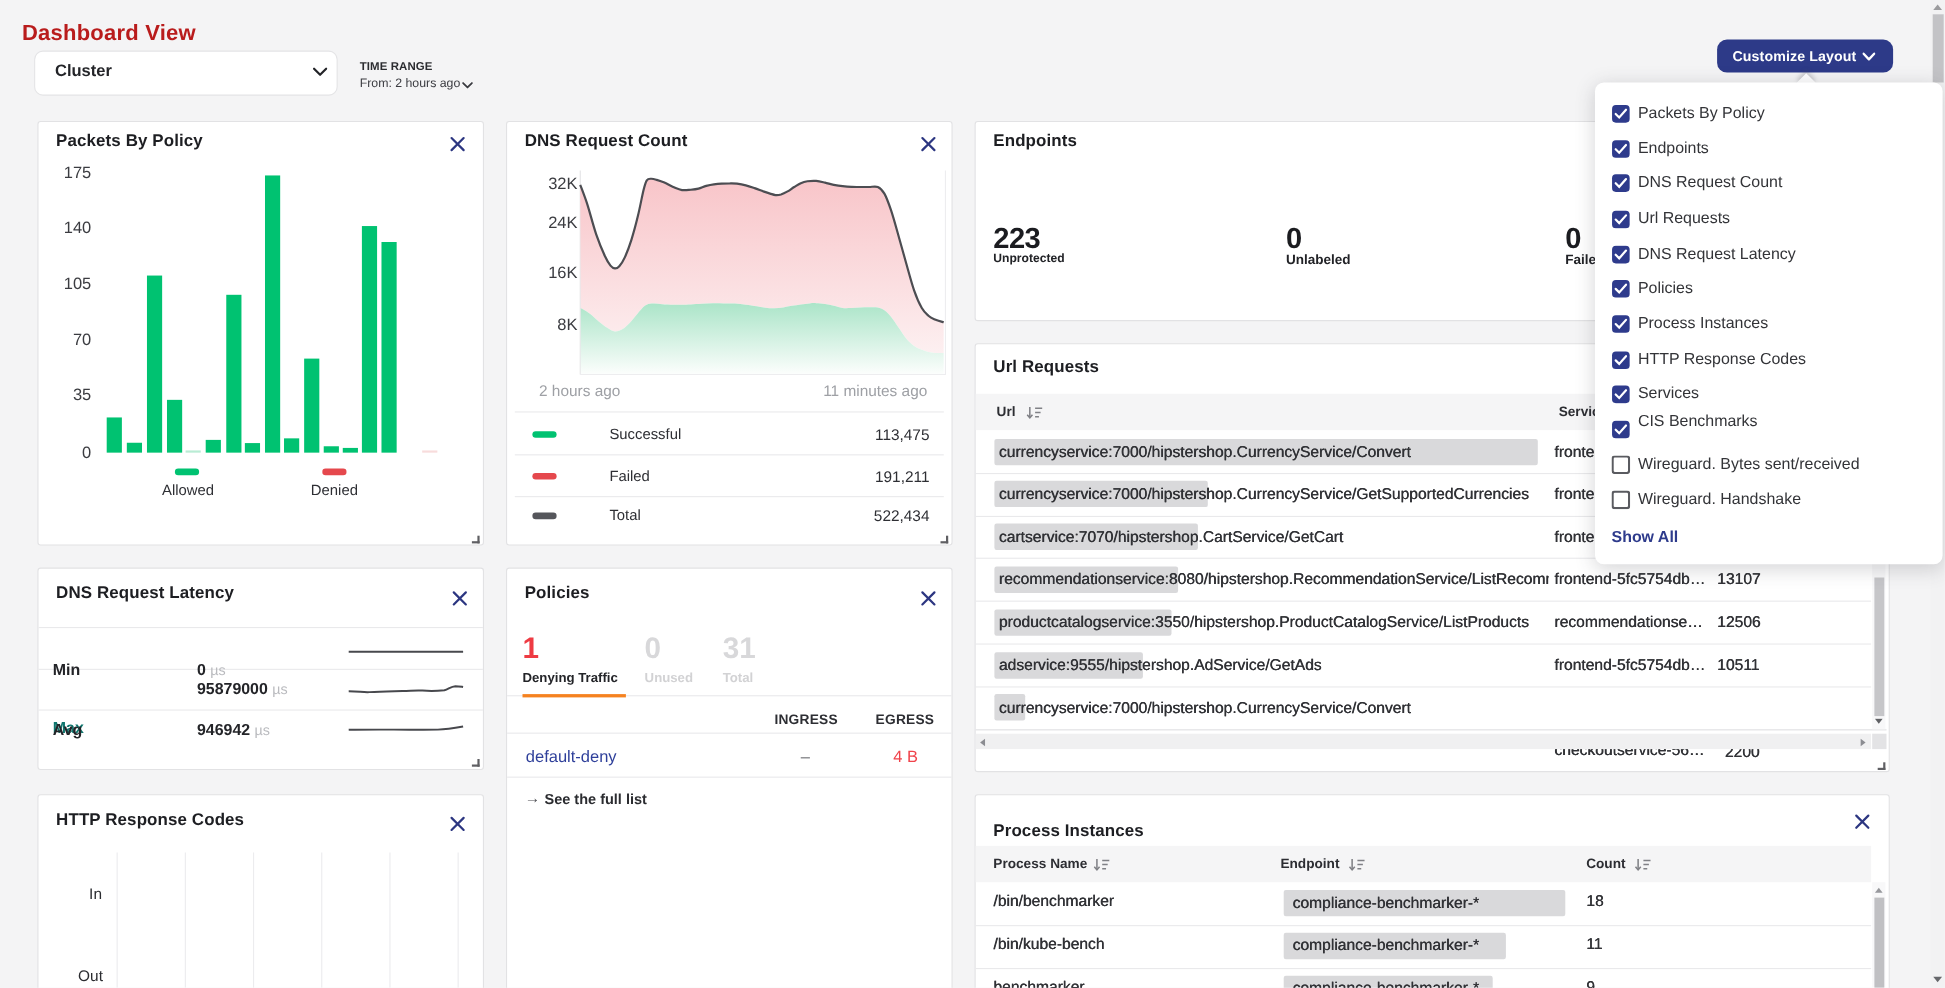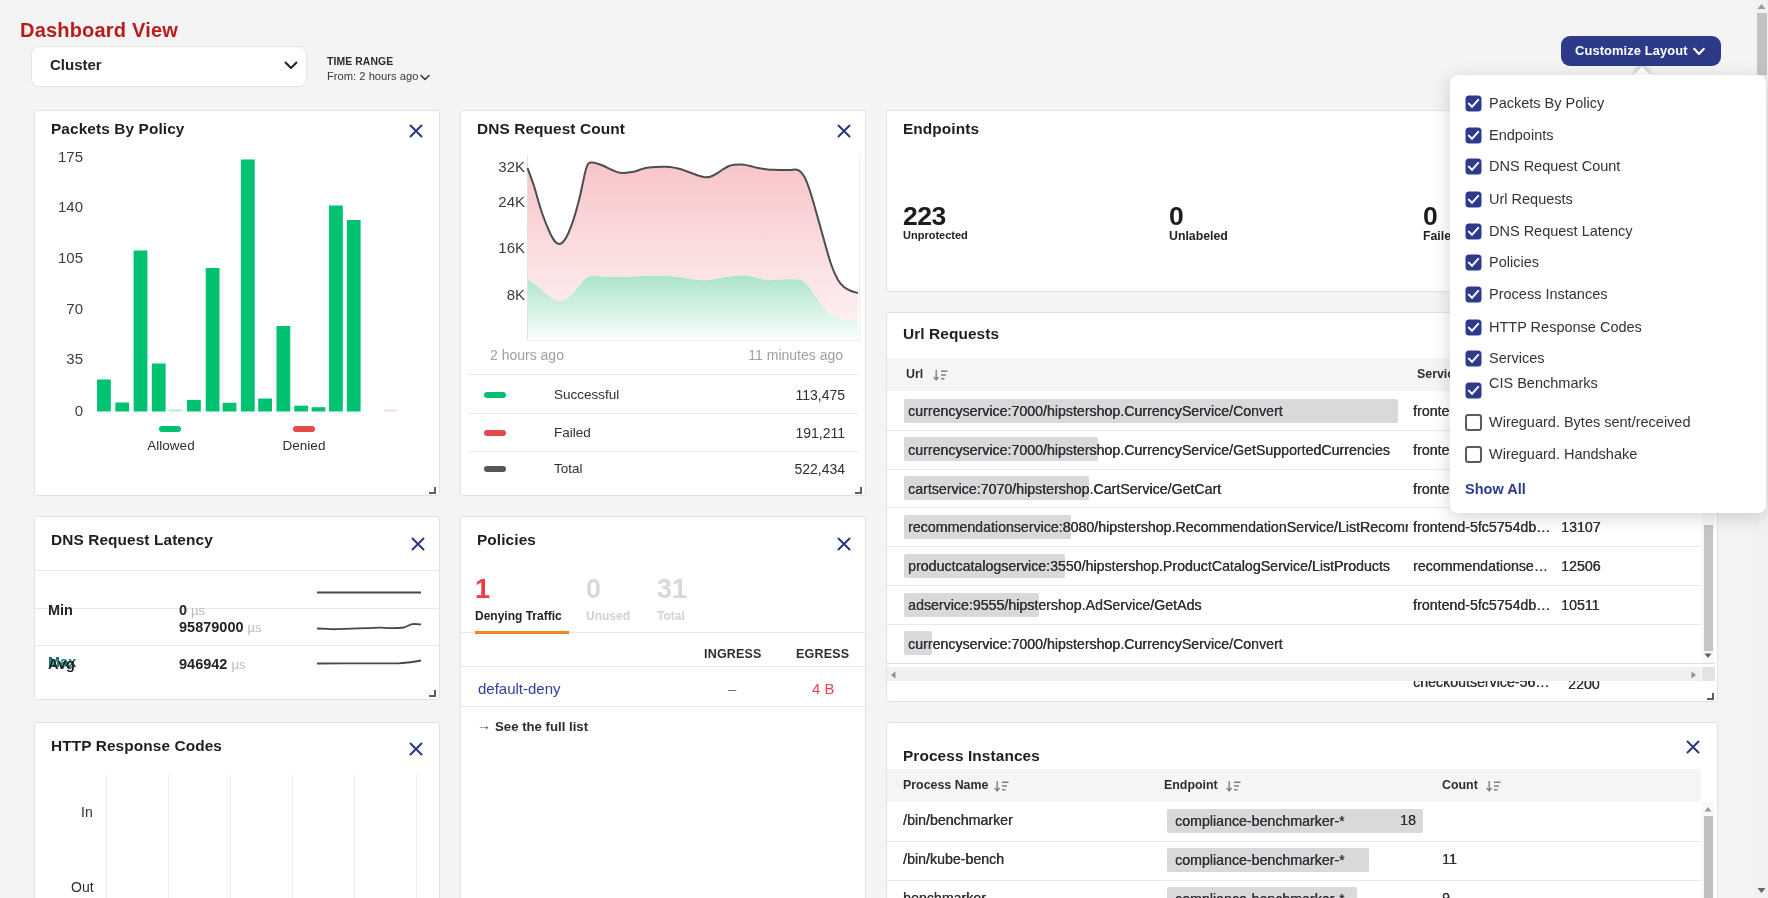--- a/index.html
+++ b/index.html
@@ -299,21 +299,21 @@
       <path d="M3.2 1 L3.2 10.5"></path>
       <path d="M0.8 8 L3.2 10.8 L5.6 8"></path>
       <path d="M8 2.2 L14.5 2.2 M8 6 L13 6 M8 9.8 L11.5 9.8"></path>
     </g>
   </svg>
 <div class="chip" style="left:1167px;top:809px;width:256px;"></div>
 <div class="chip" style="left:1167px;top:848px;width:202px;"></div>
 <div class="chip" style="left:1167px;top:887px;width:190px;"></div>
 <div class="cell" style="left:903px;top:812px;">/bin/benchmarker</div>
 <div class="cell" style="left:1175px;top:813px;">compliance-benchmarker-*</div>
-<div class="cell" style="left:1400px;top:812px;">18</div>
+<div class="cell" style="left:1442px;top:812px;">18</div>
 <div class="cell" style="left:903px;top:851px;">/bin/kube-bench</div>
 <div class="cell" style="left:1175px;top:852px;">compliance-benchmarker-*</div>
 <div class="cell" style="left:1442px;top:851px;">11</div>
 <div class="cell" style="left:903px;top:890px;">benchmarker</div>
 <div class="cell" style="left:1175px;top:891px;">compliance-benchmarker-*</div>
 <div class="cell" style="left:1442px;top:890px;">9</div>
 <div class="div" style="left:887px;top:840.5px;width:814px;"></div>
 <div class="div" style="left:887px;top:879.5px;width:814px;"></div>
 <div class="abs" style="left:1702px;top:802px;width:12px;height:96px;background:#f8f8f9;"></div>
 <svg class="abs" style="left:1704px;top:806px;" width="8" height="6" viewBox="0 0 8 6">

